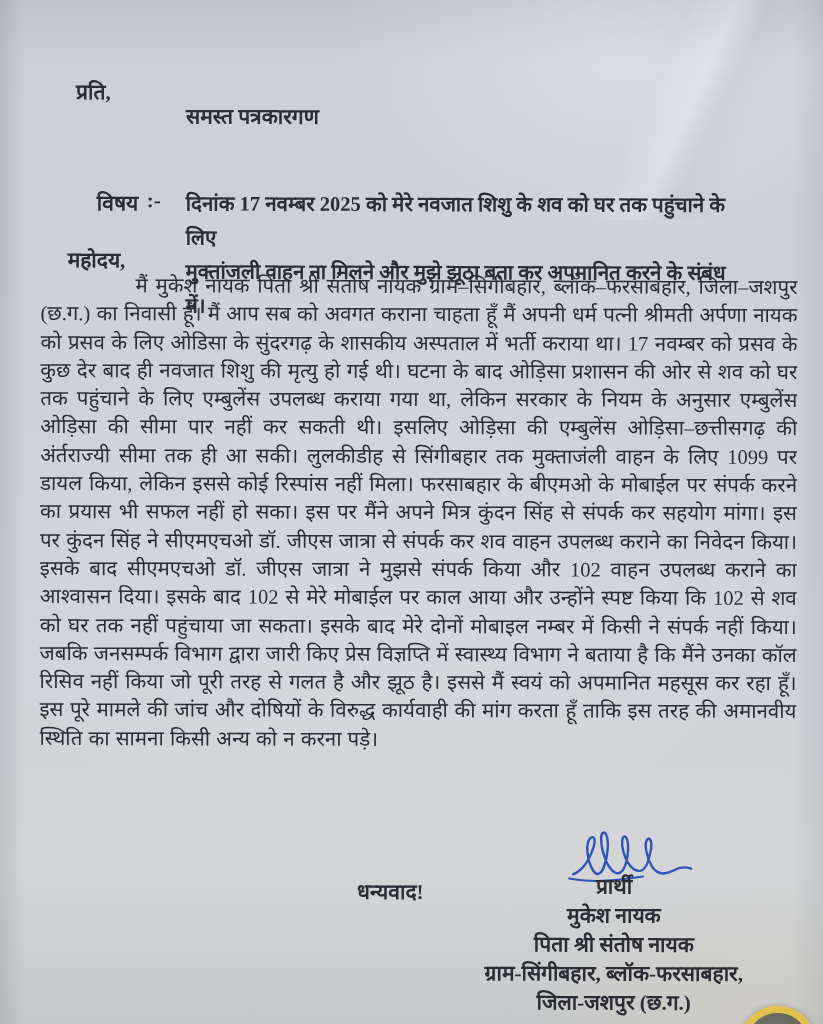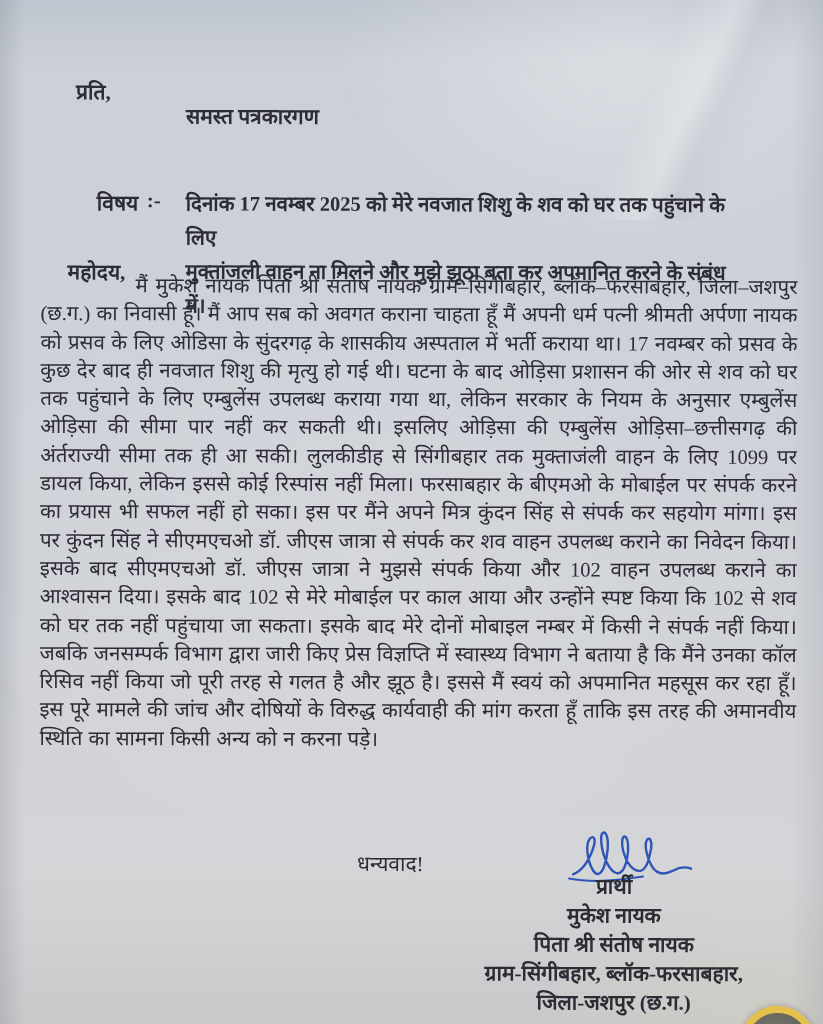--- a/index.html
+++ b/index.html
@@ -40,32 +40,32 @@
   .to-label      { left: 75px;  top: 66px;  font-size: 21px; font-weight: 600; margin-top: 12px; }
   .recipient-1   { left: 185px; top: 102px; font-size: 21px; font-weight: 600; }
   .recipient-2   { left: 183px; top: 135px; font-size: 21px; font-weight: 600; }
 
   .subject-label { left: 60px;  top: 189px; font-size: 21px; font-weight: 600; margin-left: 36px; }
   .subject-sep   { left: 146px; top: 189px; font-size: 21px; font-weight: 600; }
   .subject-block {
     position: absolute; left: 185px; top: 187px; width: 545px;
     font-size: 20.5px; line-height: 34px; font-weight: 600;
   }
-  .greeting      { left: 67px;  top: 246px; font-size: 21px; font-weight: 600; margin-top: 12px; }
+  .greeting      { left: 67px;  top: 246px; font-size: 21px; font-weight: 600; }
 
   .body-par {
     position: absolute; left: 40px; top: 272px; width: 757px; height: 566px;
     overflow: hidden;
     font-size: 20.5px; line-height: 28.3px; font-weight: 500;
     text-align: justify; text-justify: inter-word;
     text-indent: 95px;
     word-spacing: 1px;
   }
 
-  .thanks { left: 358px; top: 849px; font-size: 21px; font-weight: 400; }
+  .thanks { left: 358px; top: 877px; font-size: 21px; font-weight: 700; }
 
   .signature-svg {
     position: absolute; left: 560px; top: 826px; width: 140px; height: 64px;
   }
   .sig-block {
     position: absolute; left: 420px; top: 872px; width: 390px;
     text-align: center; font-size: 21px; line-height: 28px; font-weight: 600;
   }
   .sig-block .line { margin: 0 0 1px 0; }
   .sig-title { font-weight: 700; }

